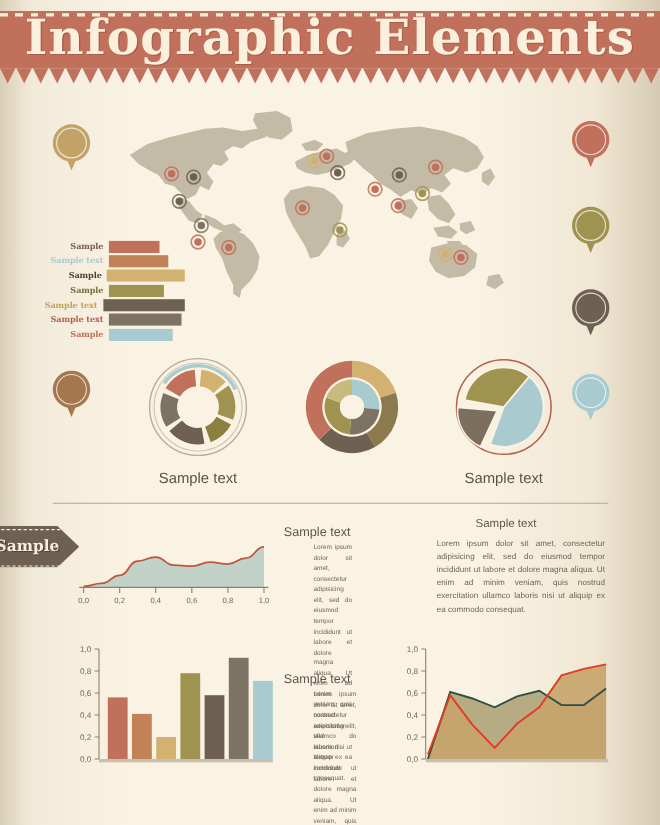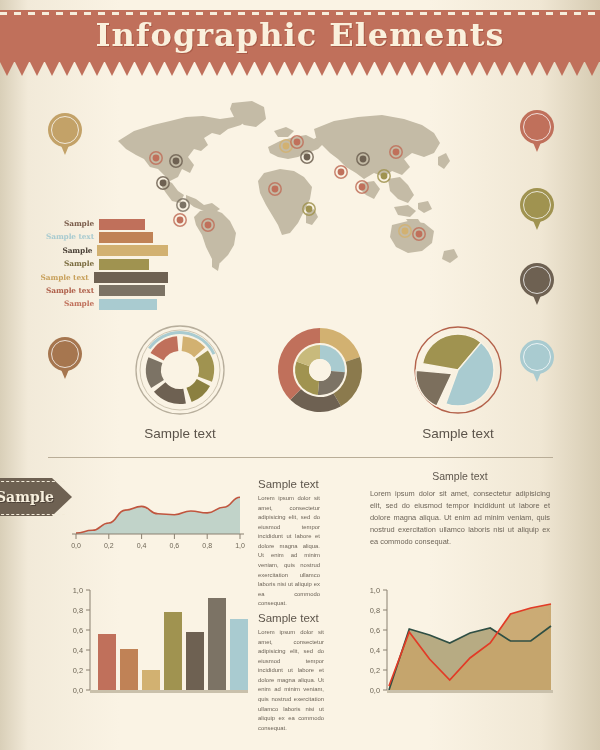--- a/index.html
+++ b/index.html
@@ -20,21 +20,21 @@
     background:#c0705b;
   }
   #header-dots{
     position:absolute;left:0;top:12px;width:600px;height:3px;
     background:repeating-linear-gradient(90deg,#f6eedc 0 7px,transparent 7px 14px);
   }
   #header-title{
     position:absolute;left:0;top:10px;width:600px;height:50px;
     line-height:50px;text-align:center;
     font-family:"DejaVu Serif","Liberation Serif",serif;
-    font-weight:bold;font-size:32px;letter-spacing:1px;
+    font-weight:bold;font-size:44px;letter-spacing:1px;
     color:#faf0dc;
     text-shadow:1px 1px 0 #a85a47;
   }
   .zig{position:absolute;top:62px;width:0;height:0;
        border-left:7.5px solid transparent;border-right:7.5px solid transparent;
        border-top:14px solid #c0705b;}
   
   #map-wrap{position:absolute;left:108px;top:95px;width:372px;height:185px;}
   #map-wrap svg{display:block;width:372px;height:185px;}
   
@@ -80,21 +80,21 @@
     border:1.6px dashed #f3ebd9;border-right:none;
   }
   #arrow-banner .txt{
     position:absolute;left:0;top:0;width:62px;height:38px;line-height:38px;
     text-align:center;color:#f7efdd;font-weight:bold;font-size:14px;
     font-family:"DejaVu Serif","Liberation Serif",serif;
     text-shadow:1px 1px 0 #4d4238;
   }
   
   .txt-head{font-size:11.5px;color:#5e564c;margin-bottom:4px;}
-  .txt-body{font-size:5.9px;line-height:1.62;color:#6d6458;text-align:justify;}
+  .txt-body{font-size:5.9px;line-height:1.62;color:#6d6458;text-align:justify;margin-left:27px;}
   .txt-head.big{font-size:10.5px;}
   
   .axlabel{font-size:7px;fill:#6f6757;font-family:"Liberation Sans",sans-serif;}
   .axlabel-b{font-size:7.4px;fill:#6f6757;font-family:"Liberation Sans",sans-serif;}
 </style>
 </head>
 <body>
 
 <div id="page">
 

